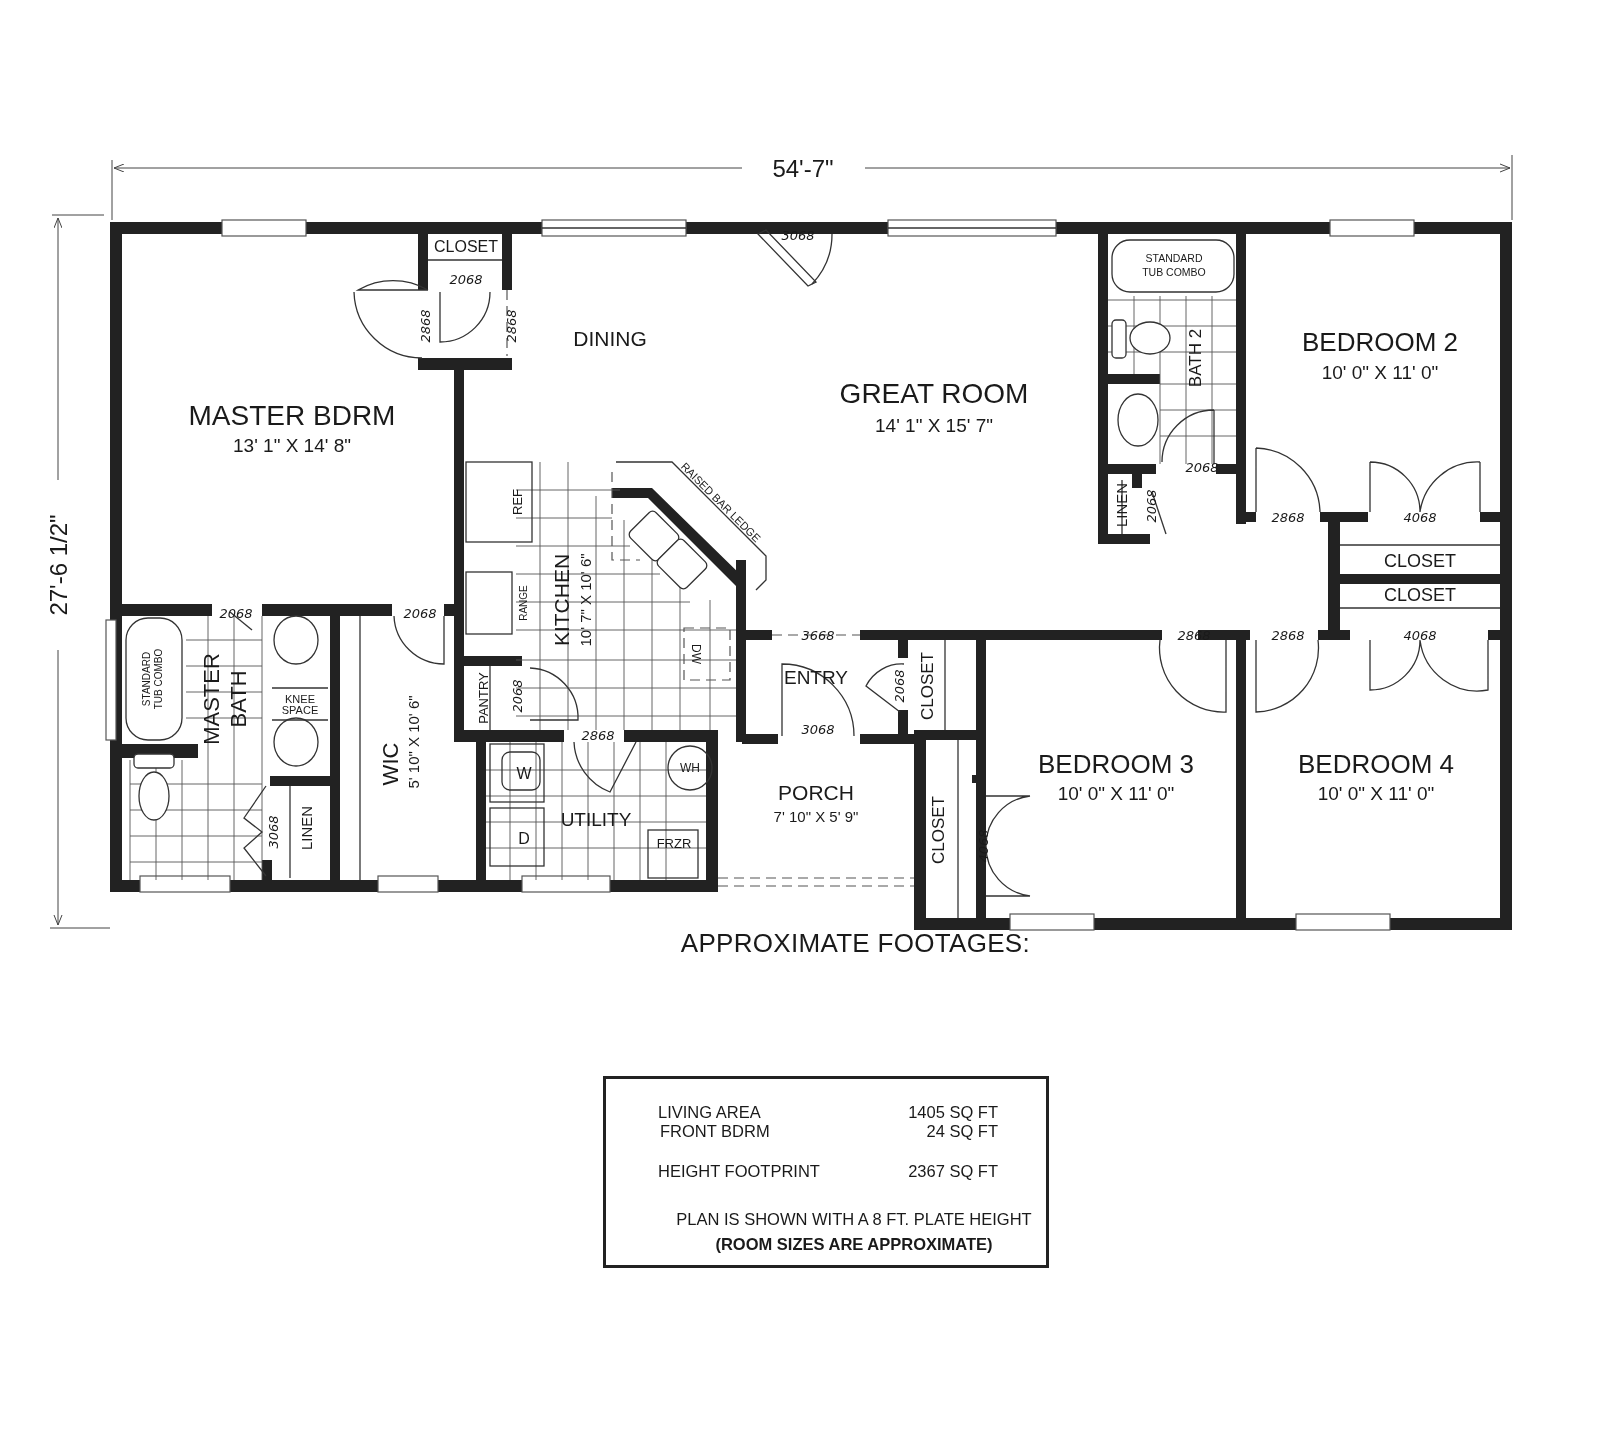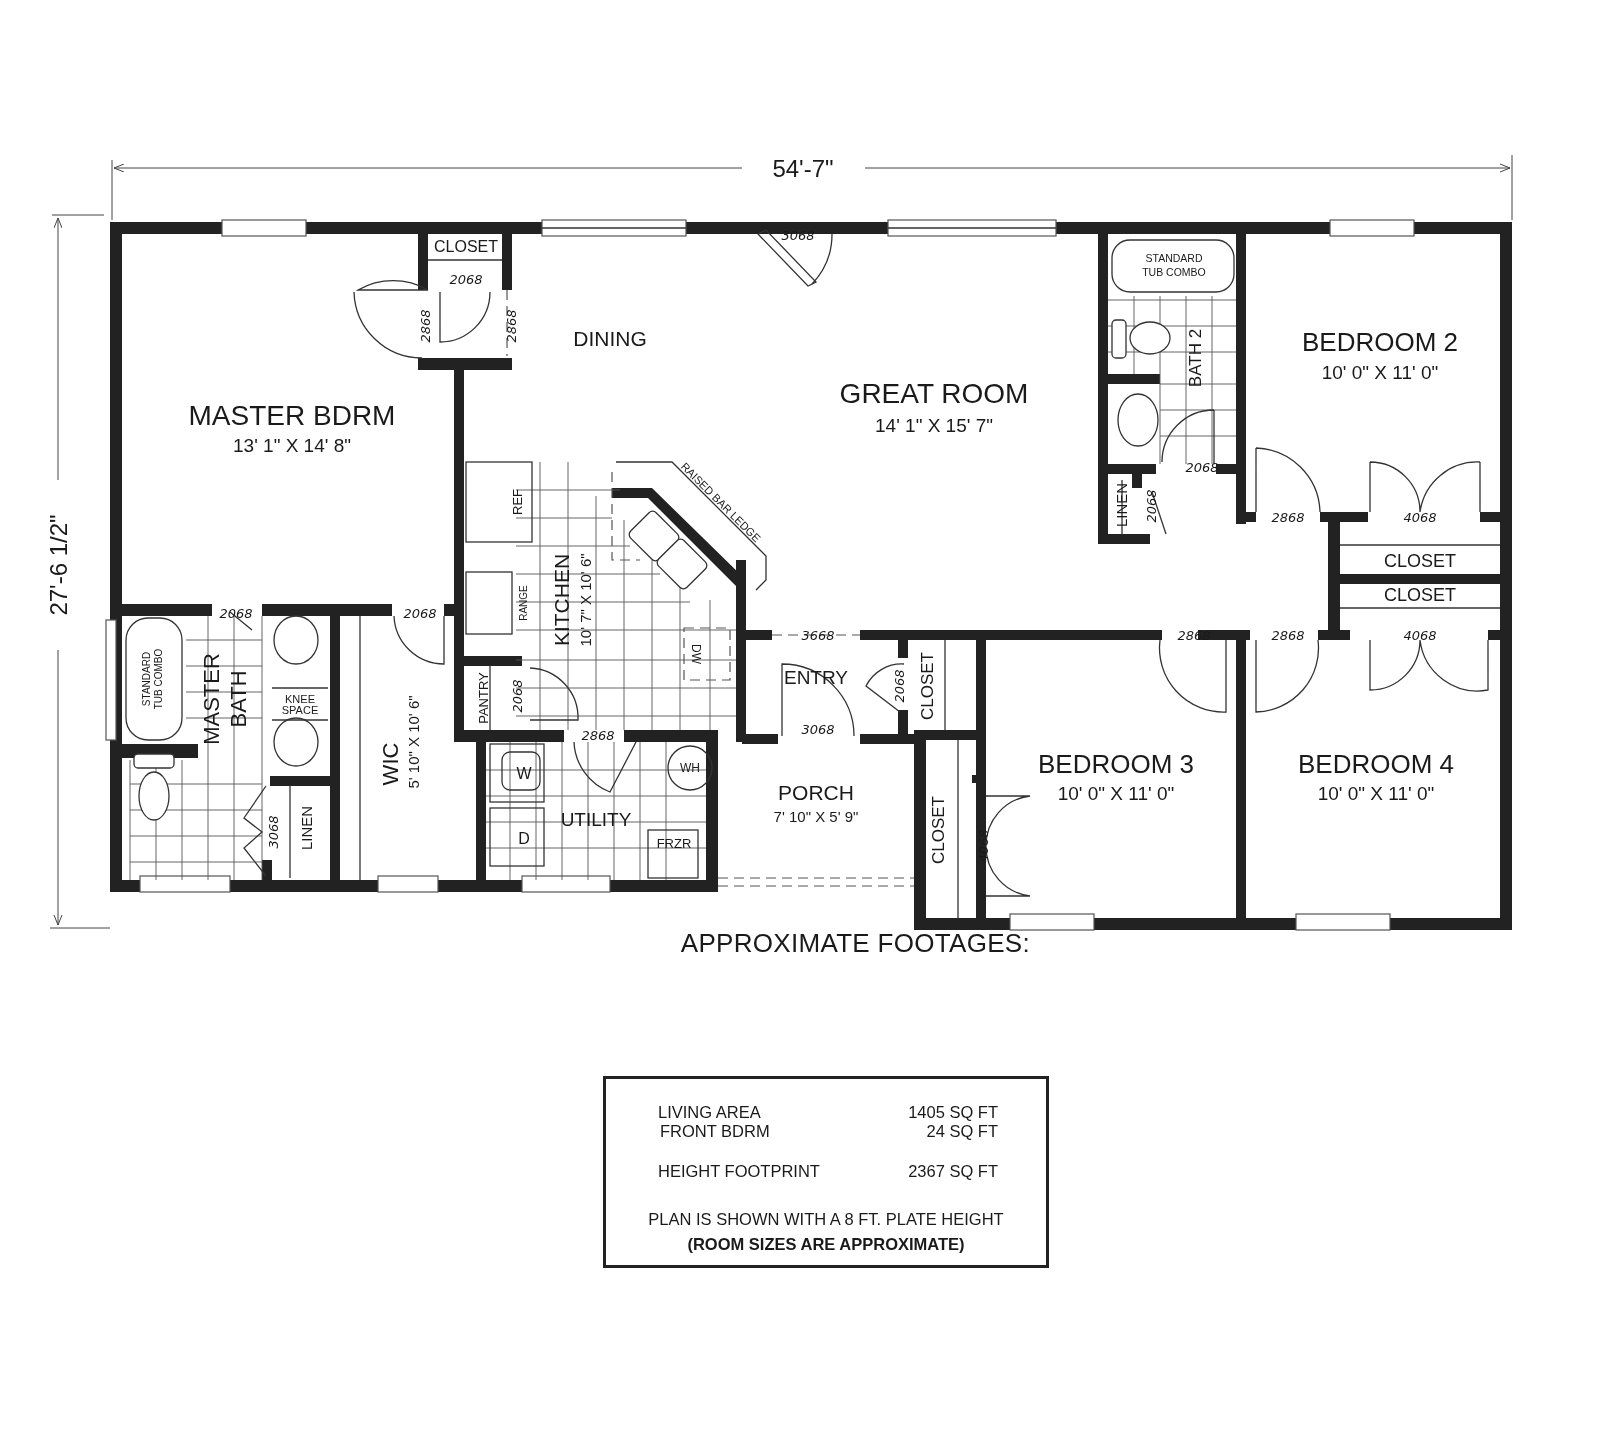--- a/index.html
+++ b/index.html
@@ -17,21 +17,21 @@
   .t-lbl { font-family:"Liberation Sans", sans-serif; font-size:19px; fill:#1a1a1a; text-anchor:middle; }
   .t-sm { font-family:"Liberation Sans", sans-serif; font-size:11px; fill:#1a1a1a; text-anchor:middle; }
   .t-door { font-family:"DejaVu Sans", sans-serif; font-size:13px; font-style:italic; fill:#1a1a1a; text-anchor:middle; }
   .t-dim { font-family:"Liberation Sans", sans-serif; font-size:24px; fill:#1a1a1a; text-anchor:middle; }
 
   .footage-title { position:absolute; left:590px; top:928px; width:440px; text-align:right; font-size:26px; letter-spacing:0.3px; }
   .footage-box { position:absolute; left:603px; top:1068px; width:446px; height:192px; border:3px solid #222; box-sizing:border-box; font-size:16.5px;margin-top:8px; }
   .frow { position:absolute; left:0; width:100%; }
   .flabel { position:absolute; left:52px; }
   .fval { position:absolute; right:48px; text-align:right; }
-  .fnote { position:absolute; left:0; width:100%; text-align:center; }
+  .fnote { position:absolute; left:0; width:100%; text-align:center;padding-left:28px; }
 </style>
 </head>
 <body>
 
 <svg class="plan" width="1600" height="1433" viewBox="0 0 1600 1433">
   <defs>
     <marker id="arr" markerWidth="10" markerHeight="8" refX="0" refY="4" orient="auto">
       <path d="M10,0 L0,4 L10,8" fill="none" stroke="#444" stroke-width="1"></path>
     </marker>
   </defs>

